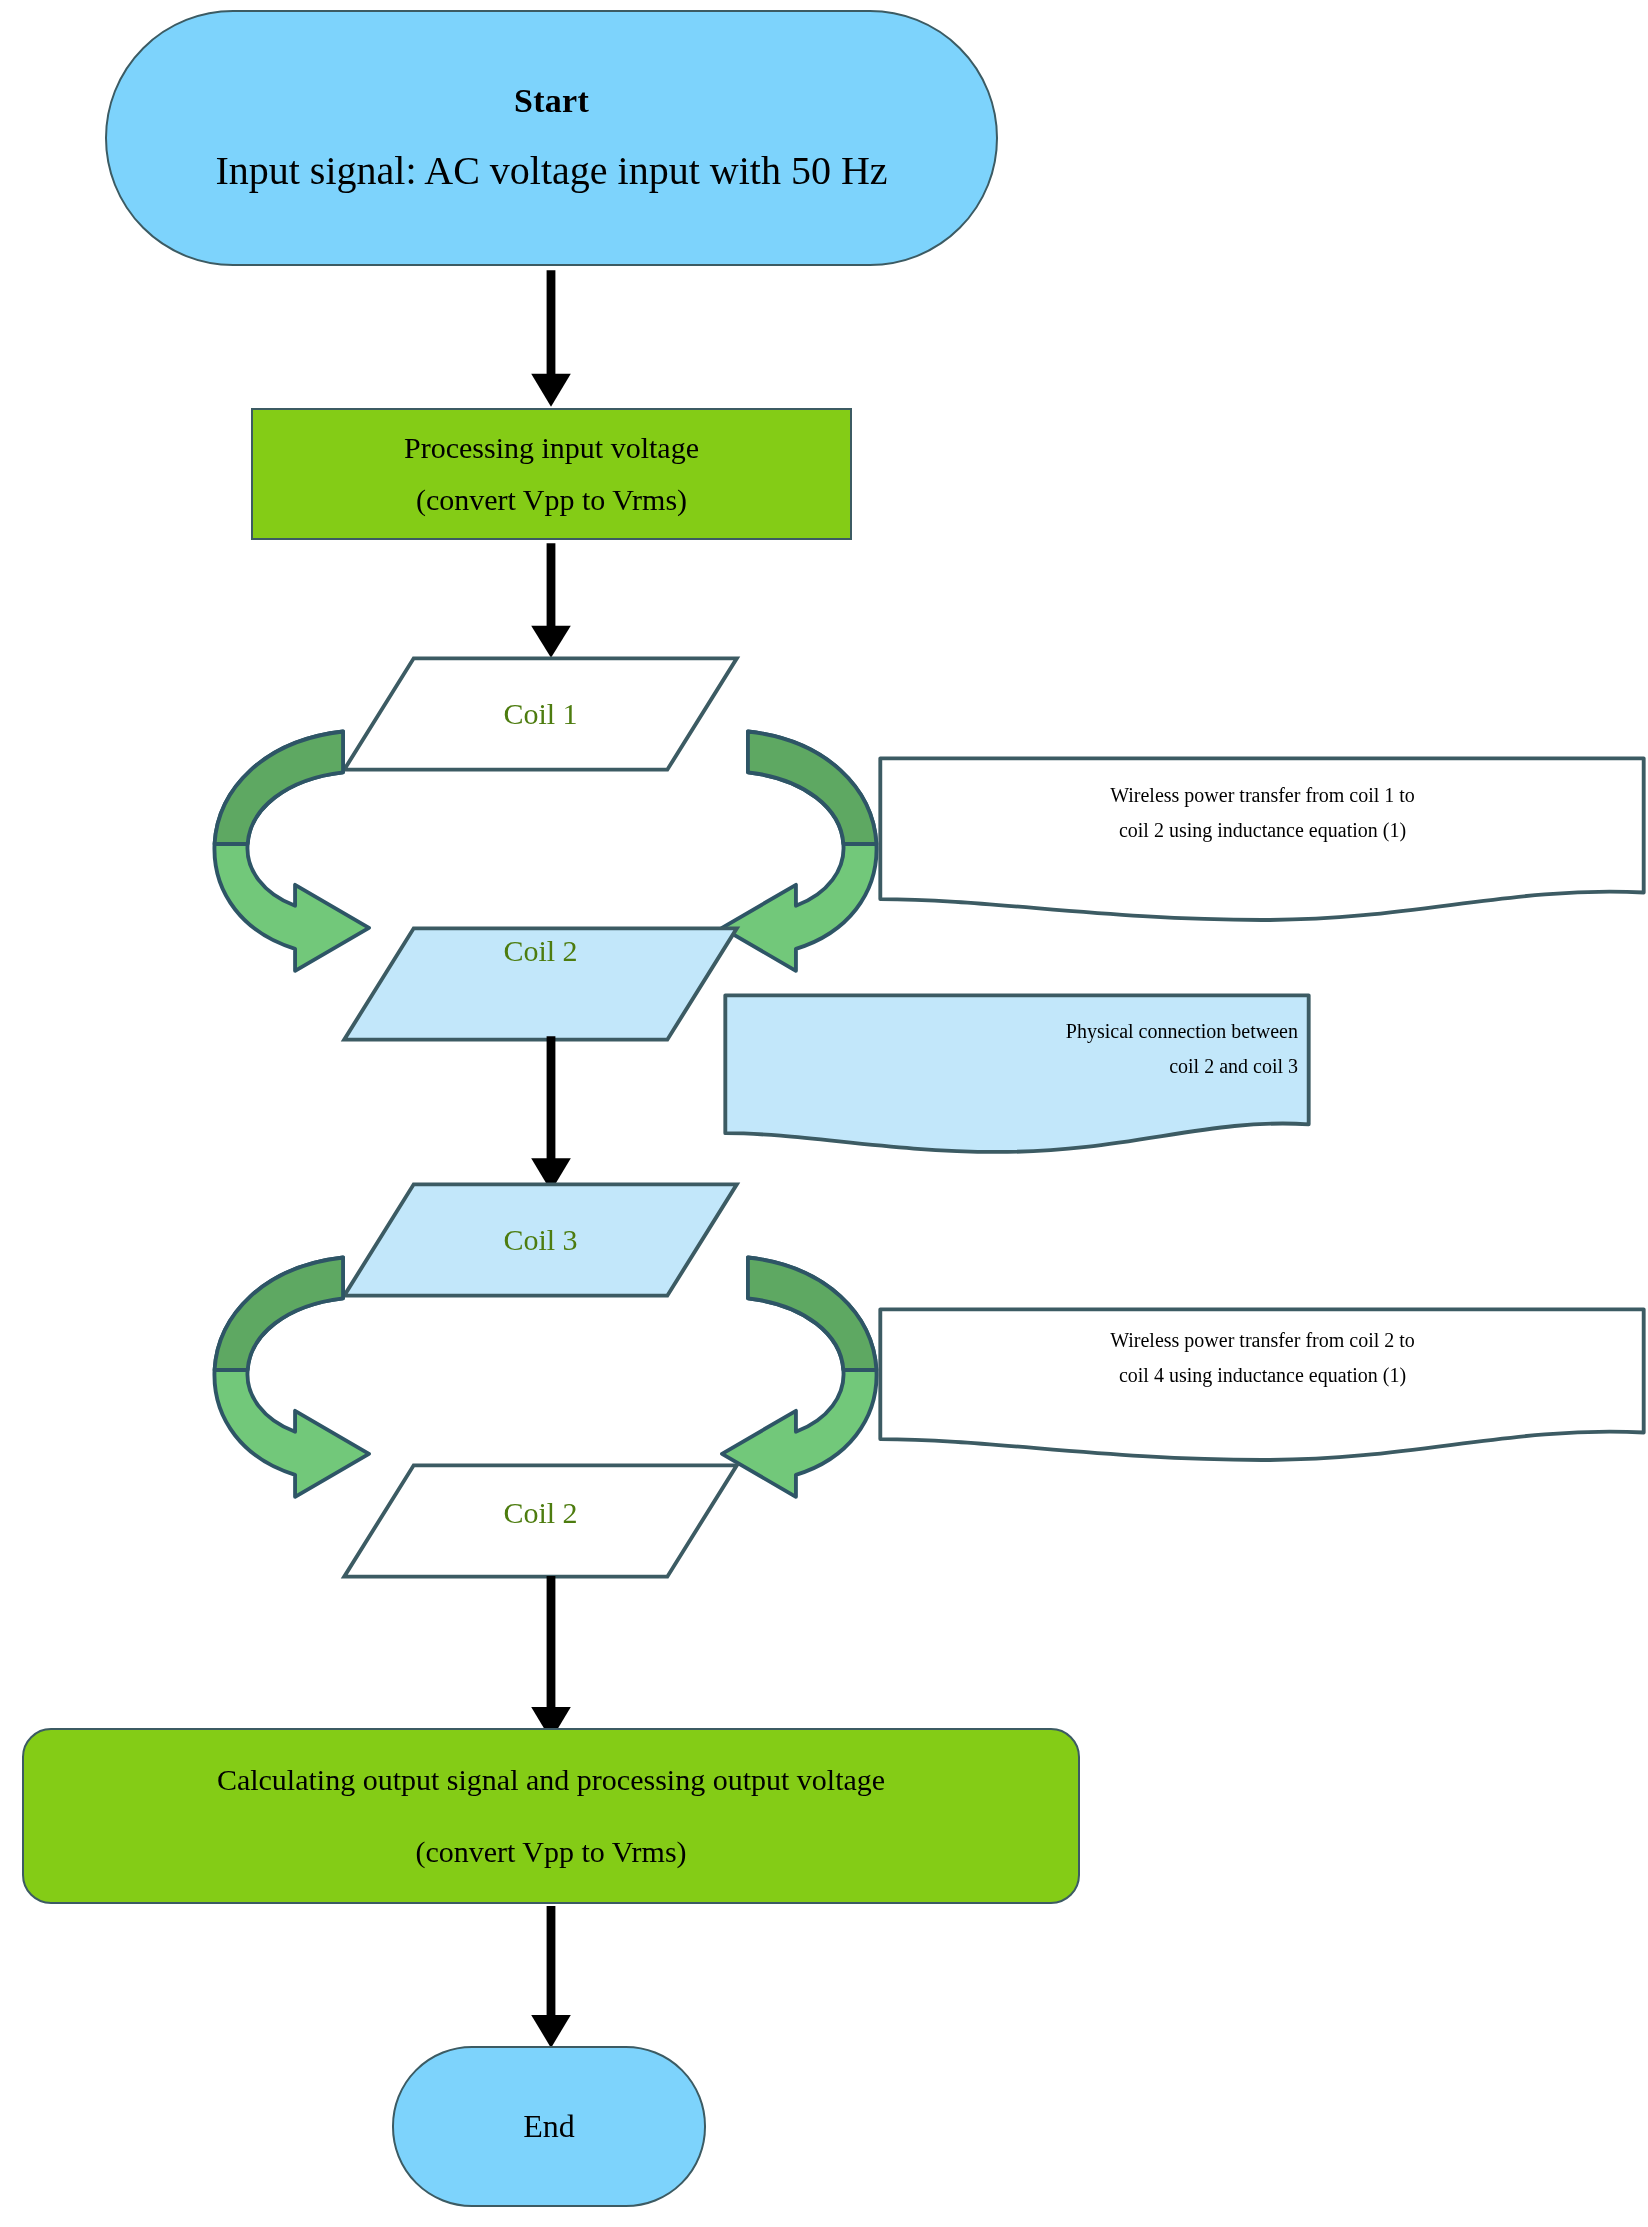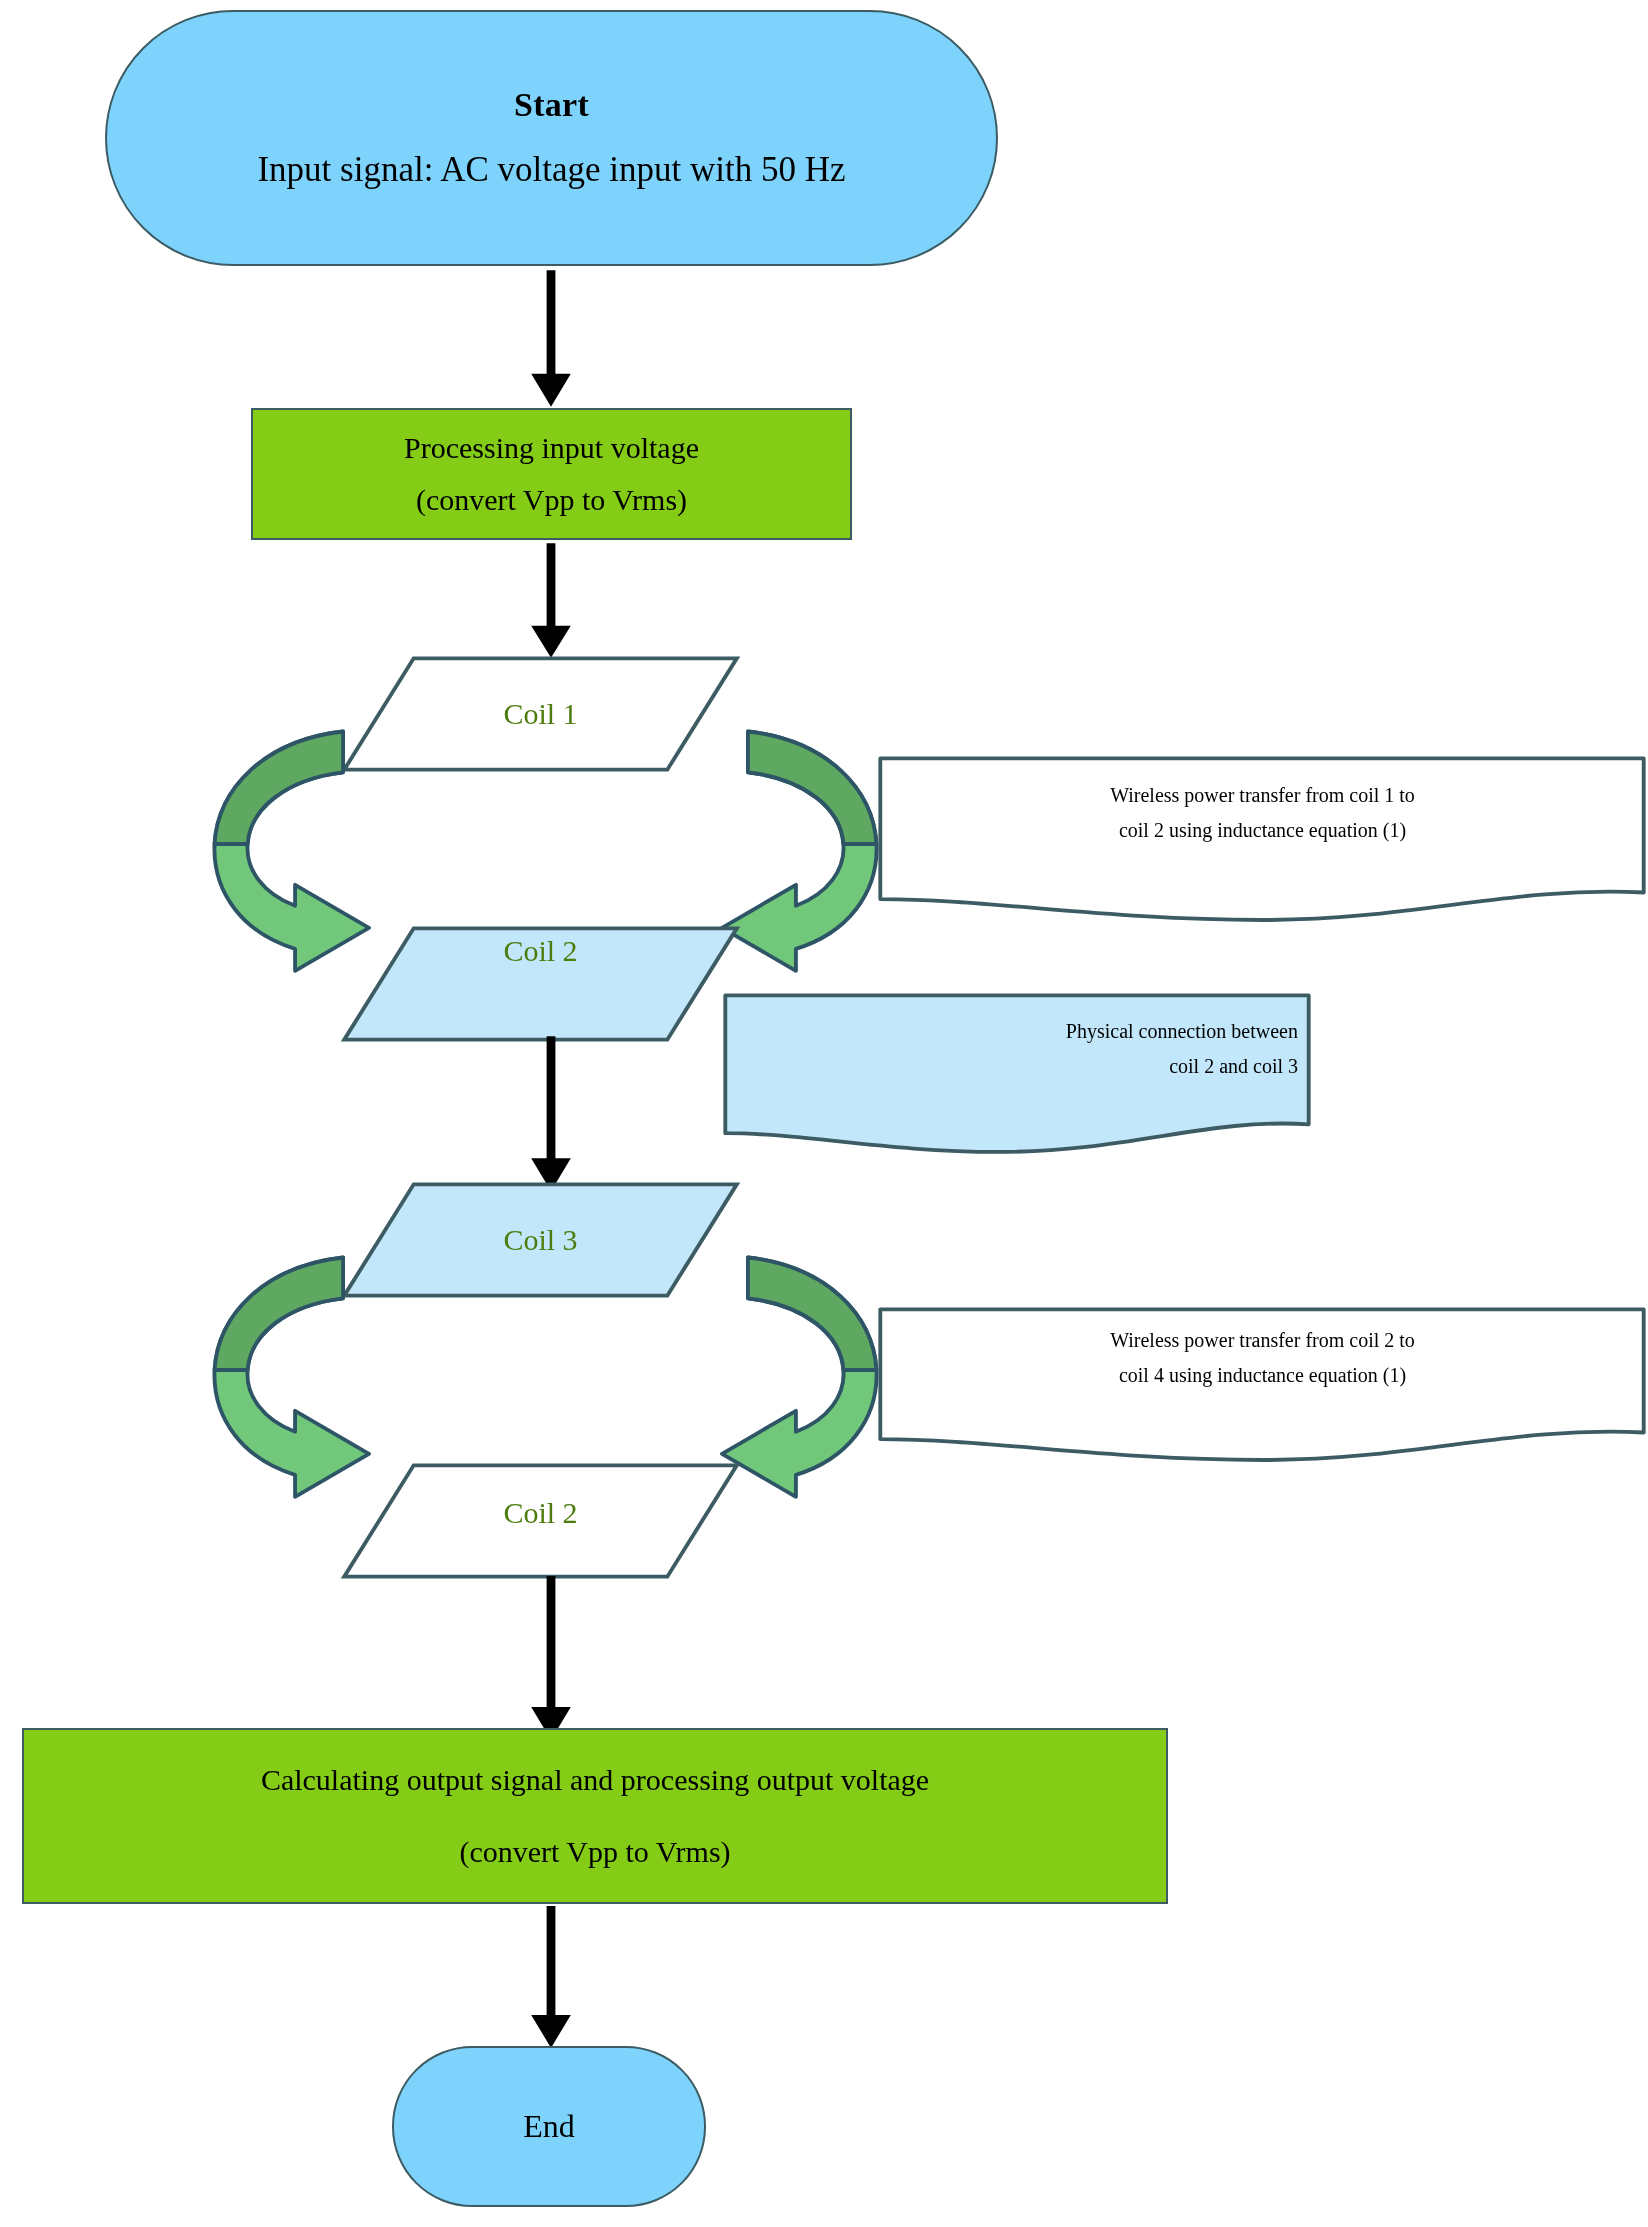--- a/index.html
+++ b/index.html
@@ -30,21 +30,21 @@
     justify-content: center;
     text-align: center;
     color: #000000;
   }
   .term-title {
     font-weight: bold;
     font-size: 34px;
     letter-spacing: 0.3px;
   }
   .term-sub {
-    font-size: 35px;
+    font-size: 40px;
     margin-top: 26.5px;
     white-space: nowrap;
   }
 
   
   .process {
     box-sizing: border-box;
     background: #84cc16;
     border: 2.8px solid #3C5B63;
     display: flex;
@@ -194,21 +194,21 @@
   <div class="callout-text" style="left:893px; top:1323px; width:739px;">
     <div>Wireless power transfer from coil 2 to</div>
     <div>coil 4 using inductance equation (1)</div>
   </div>
 
   <svg class="abs" style="left:518px; top:1576px; width:66px; height:165px;" viewBox="0 0 120 300">
     <line x1="60" y1="0" x2="60" y2="248" stroke="#000" stroke-width="16"></line>
     <polygon points="60,298 24,238 96,238" fill="#000"></polygon>
   </svg>
 
-  <div class="abs process" style="left:22px; top:1728px; width:1146px; height:176px;">
+  <div class="abs process" style="left:22px; top:1728px; width:1058px; height:176px;border-radius:29px;">
     <div class="l1">Calculating output signal and processing output voltage</div>
     <div class="l2" style="margin-top:25px;">(convert Vpp to Vrms)</div>
   </div>
 
   <svg class="abs" style="left:518px; top:1906px; width:66px; height:143px;" viewBox="0 0 120 260">
     <line x1="60" y1="0" x2="60" y2="208" stroke="#000" stroke-width="16"></line>
     <polygon points="60,258 24,198 96,198" fill="#000"></polygon>
   </svg>
 
   <div class="abs terminator" style="left:392px; top:2046px; width:314px; height:161px; border-radius:80px;">

